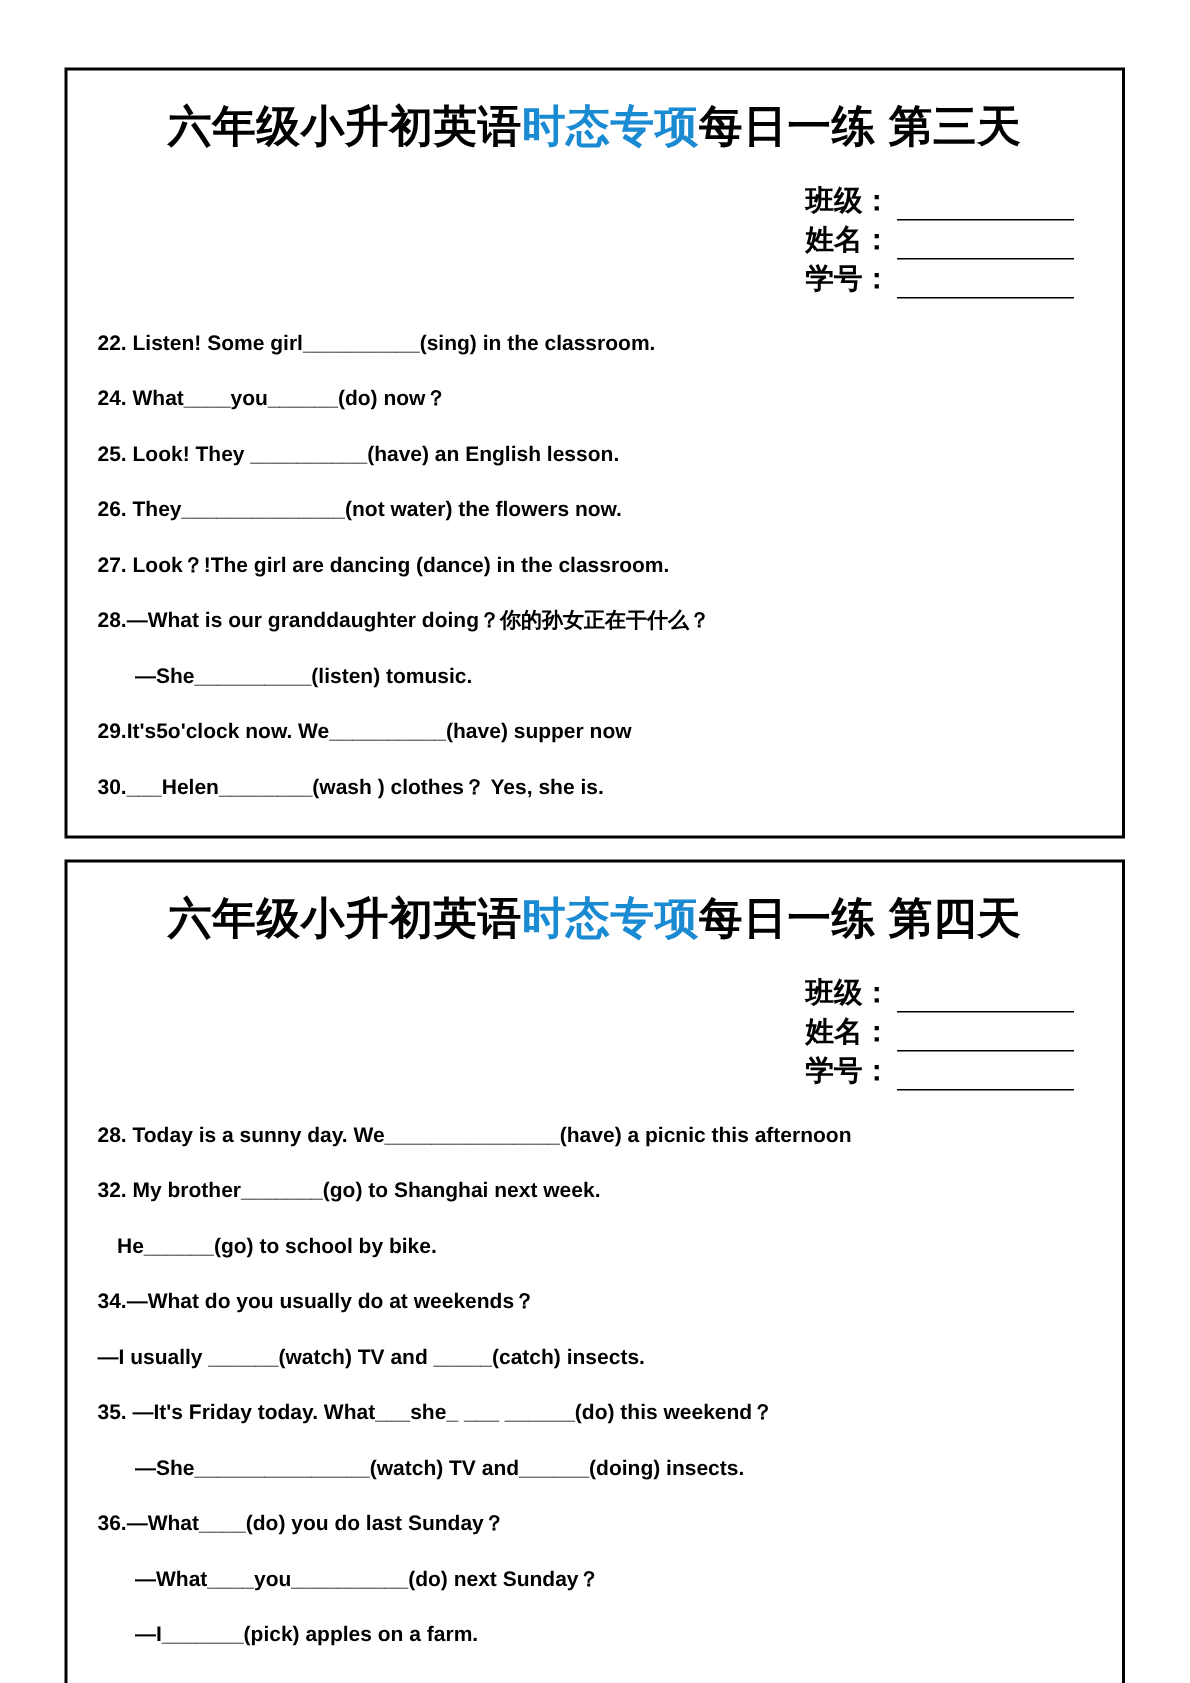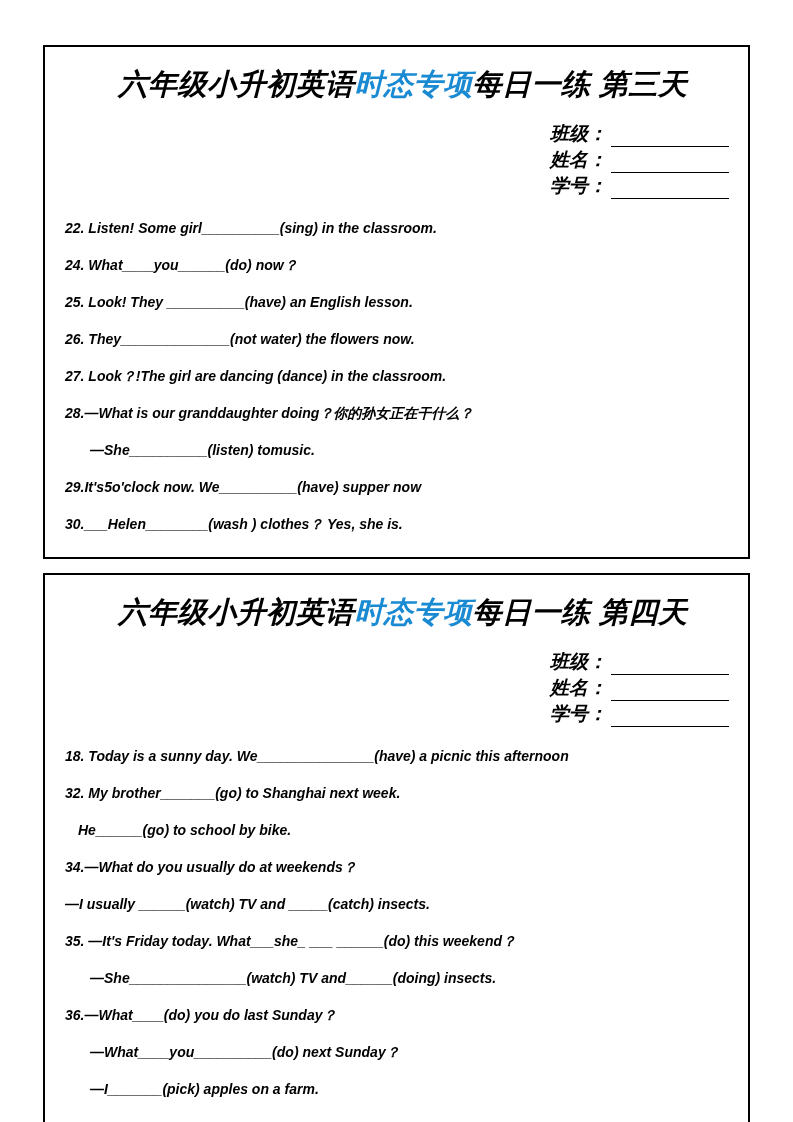--- a/index.html
+++ b/index.html
@@ -13,23 +13,22 @@
   }
   .page {
     width: 793px;
     height: 1122px;
     padding: 45px 43px 0 43px;
     background: #fff;
   }
   .box {
     border: 2px solid #000;
     background: #fff;
-    padding: 14px 5px 22px 18px;
+    padding: 14px 18px 22px 18px;
     margin-bottom: 14px;
-    font-style: italic;
   }
   .title {
     text-align: center;
     font-size: 29px;
     font-weight: 700;
     letter-spacing: 0.5px;
     margin: 4px 0 16px 0;
     white-space: nowrap;
   }
   .t-blue { color: #1a8ad2; }
@@ -108,21 +107,21 @@
           <div class="field">
             <span class="field-label">姓名：</span>
             <span class="field-blank"></span>
           </div>
           <div class="field">
             <span class="field-label">学号：</span>
             <span class="field-blank"></span>
           </div>
         </div>
     <div class="questions">
-          <div class="qline indent-0">18. Today is a sunny day. We_______________(have) a picnic this afternoon</div>
+          <div class="qline indent-0">28. Today is a sunny day. We_______________(have) a picnic this afternoon</div>
           <div class="qline indent-0">32. My brother_______(go) to Shanghai next week.</div>
           <div class="qline indent-1">He______(go) to school by bike.</div>
           <div class="qline indent-0">34.—What do you usually do at weekends？</div>
           <div class="qline indent-0">—I usually ______(watch) TV and _____(catch) insects.</div>
           <div class="qline indent-0">35. —It's Friday today. What___she_ ___ ______(do) this weekend？</div>
           <div class="qline indent-2">—She_______________(watch) TV and______(doing) insects.</div>
           <div class="qline indent-0">36.—What____(do) you do last Sunday？</div>
           <div class="qline indent-2">—What____you__________(do) next Sunday？</div>
           <div class="qline indent-2">—I_______(pick) apples on a farm.</div>
         </div>

